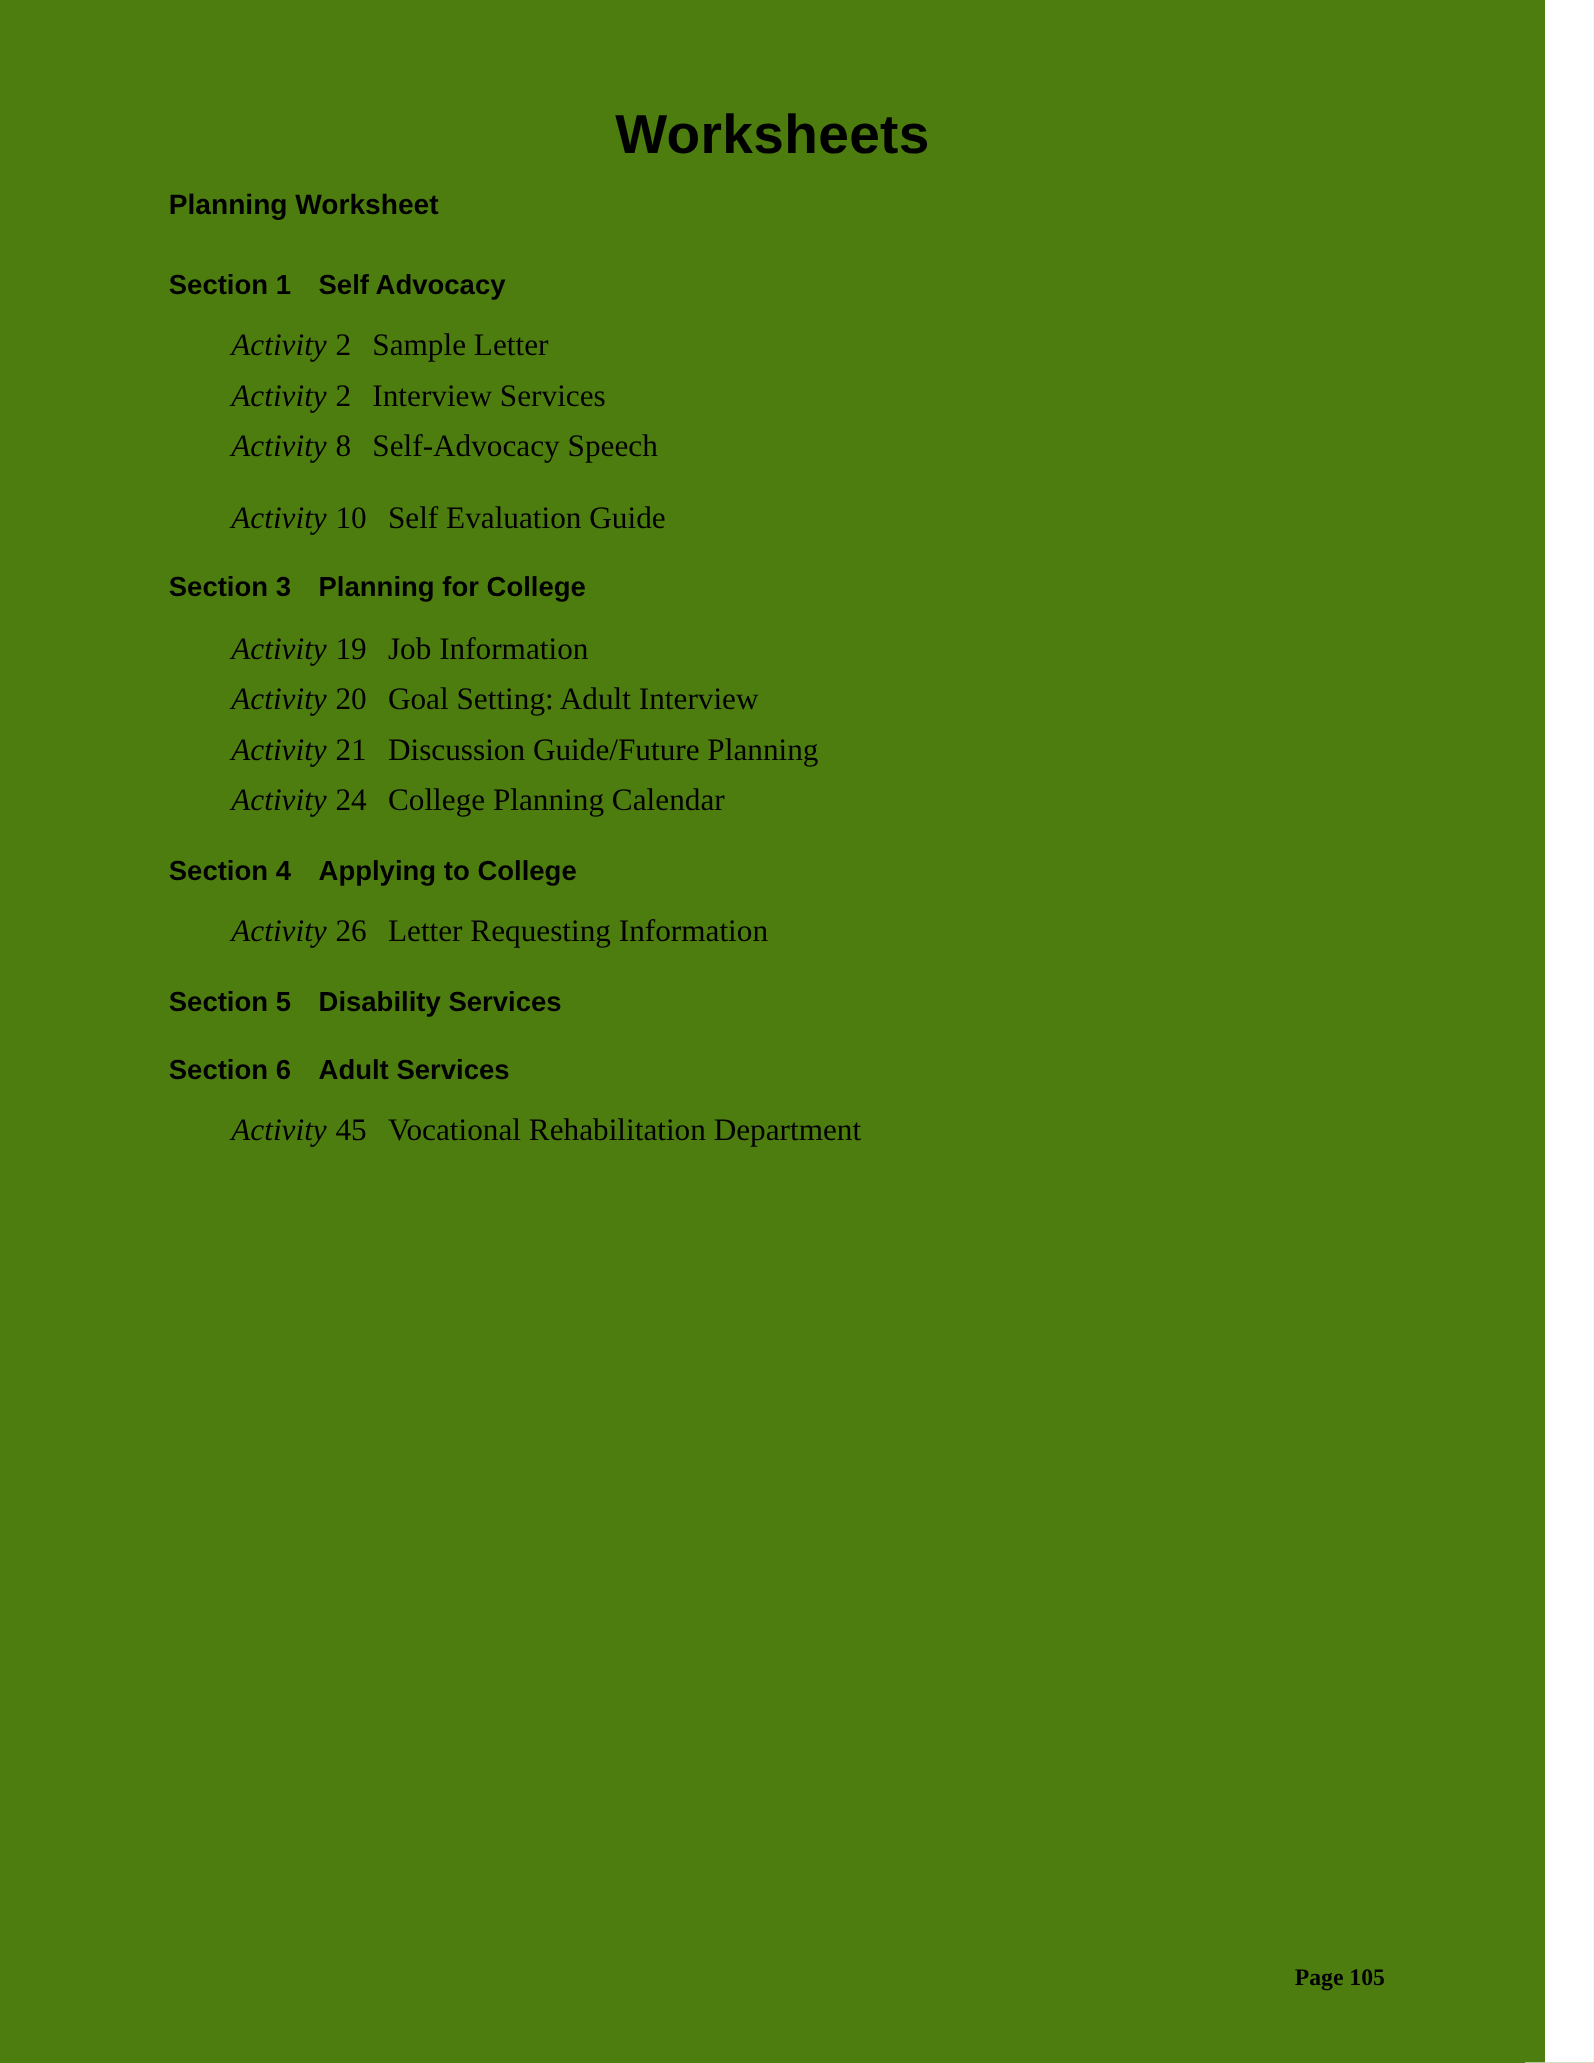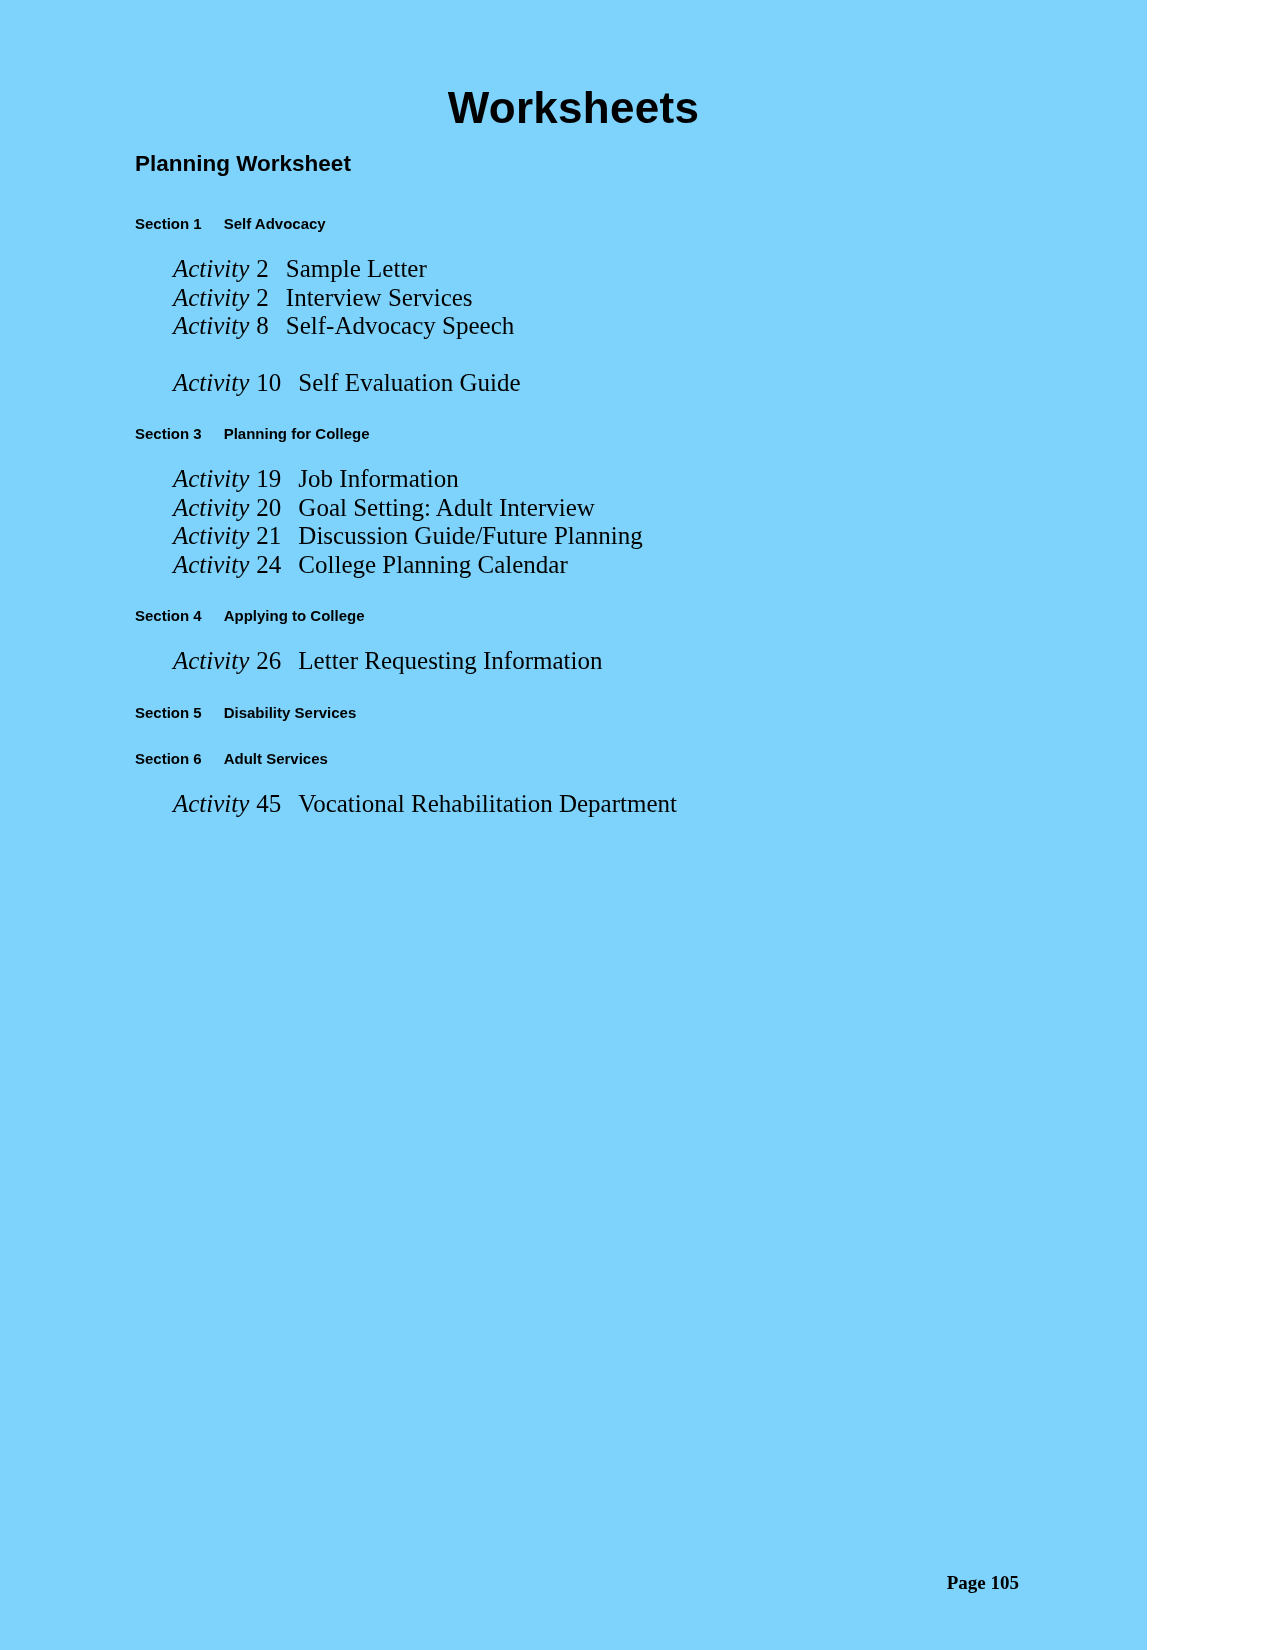--- a/index.html
+++ b/index.html
@@ -2,23 +2,23 @@
 <html><head>
 <meta charset="utf-8">
 <style>
   html, body {
     margin: 0;
     padding: 0;
     background: #ffffff;
   }
   .page {
     position: relative;
-    width: 1147px;
+    width: 1236px;
     height: 1650px;
-    background: #7dd3fc;
+    background: #4d7c0f;
     overflow: hidden;
     font-family: "Liberation Serif", "DejaVu Serif", serif;
     color: #000000;
   }
   .page-title {
     position: absolute;
     top: 55px;
     left: 0;
     right: 0;
     text-align: center;
@@ -40,21 +40,21 @@
     font-size: 22.5px;
     margin: 0 0 38px 0;
     line-height: 1.2;
   }
   .section-block {
     margin: 0 0 28px 0;
   }
   .section-heading {
     font-family: "Liberation Sans", "DejaVu Sans", sans-serif;
     font-weight: bold;
-    font-size: 15px;
+    font-size: 22px;
     line-height: 1.2;
     margin: 0 0 22px 0;
     white-space: pre;
   }
   .section-heading .sec-label {
     display: inline;
   }
   .section-heading .sec-name {
     display: inline;
     margin-left: 22px;
@@ -62,21 +62,21 @@
   .activity-list {
     margin: 0;
     padding: 0 0 0 38px;
     list-style: none;
   }
   .activity-row {
     font-family: "Liberation Serif", "DejaVu Serif", serif;
     font-size: 25px;
     line-height: 1.14;
     white-space: nowrap;
-    margin: 0;
+    margin: 12px;
   }
   .activity-row .act-word {
     font-style: italic;
   }
   .activity-row .act-num {
     font-style: normal;
     margin-left: 7px;
   }
   .activity-row .act-title {
     font-style: normal;

